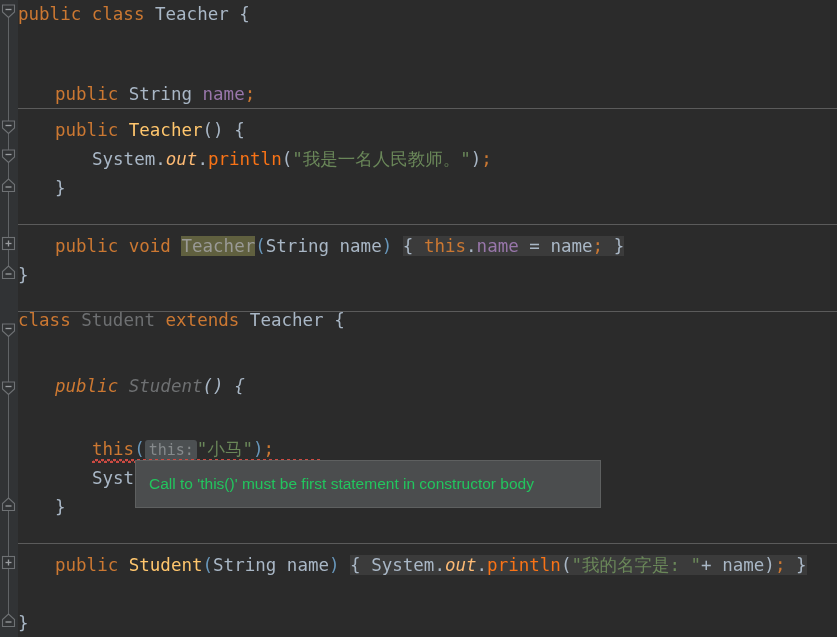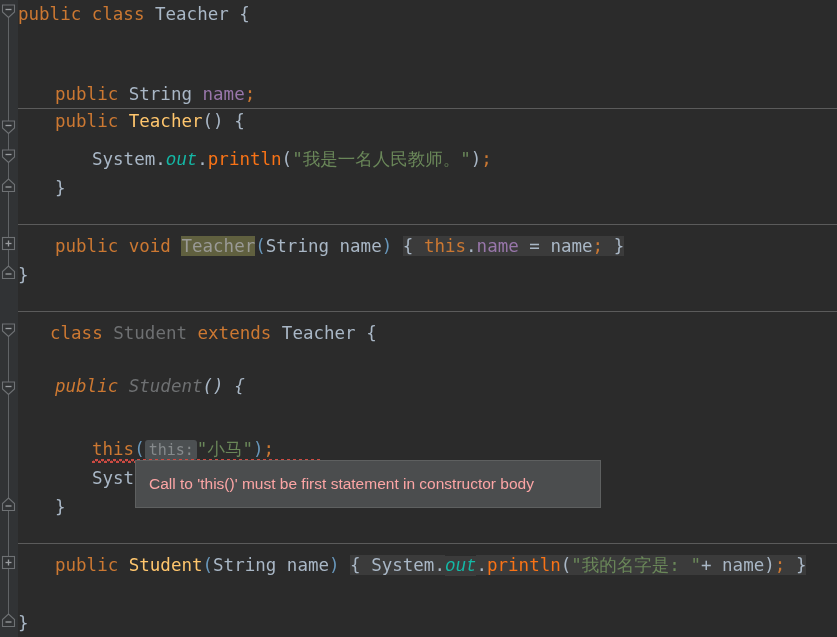--- a/index.html
+++ b/index.html
@@ -73,21 +73,21 @@
     background: #5b5b5b;
     z-index: 2;
   }
 
   
   .kw    { color: #cc7832; }
   .cls   { color: #a9b7c6; }
   .type  { color: #a9b7c6; }
   .ident { color: #f97316; }
   .fld   { color: #9876aa; }
-  .stat  { color: #14b8a6; font-style: italic; font-family: Liberation Mono, monospace; }
+  .stat  { color: #fdba74; font-style: italic; }
   .str   { color: #6a8759; }
   .com   { color: #808080; }
   .punc  { color: #a9b7c6; }
   .semi  { color: #cc7832; }
   .grey  { color: #6e7072; }
   .mtd   { color: #ffc66d; }
   .param { color: #a9b7c6; }
 
   
   .brace-chip {
@@ -122,21 +122,21 @@
       radial-gradient(circle at 1.5px 3px, #cc4a42 1.4px, transparent 1.6px),
       radial-gradient(circle at 4.5px 1px, #cc4a42 1.4px, transparent 1.6px);
     background-size: 6px 4px;
     background-repeat: repeat-x;
   }
 
   
   .tooltip {
     position: absolute;
     background: #4b4d4e;
-    color: #fca5a5;
+    color: #22c55e;
     border: 1px solid #5e6060;
     font-family: "Liberation Sans", sans-serif;
     font-size: 15.5px;
     line-height: 1;
     padding: 0;
     z-index: 20;
     box-sizing: border-box;
     display: flex;
     align-items: center;
   }
@@ -229,31 +229,31 @@
   <div class="sep" style="top:224px;"></div>
   <div class="sep" style="top:311px;"></div>
   <div class="sep" style="top:543px;"></div>
 
   <div class="code">
 
     <div class="line" style="top:0px;"><span class="kw">public</span> <span class="kw">class</span> <span class="cls">Teacher</span> <span class="punc">{</span></div>
 
     <div class="line" style="top:40px;padding-left:37px;margin-top:40px;"><span class="kw">public</span> <span class="type">String</span> <span class="fld">name</span><span class="semi">;</span></div>
 
-    <div class="line" style="top:107px;padding-left:37px;"><span class="kw">public</span> <span class="mtd">Teacher</span><span class="punc">(</span><span class="punc">)</span> <span class="punc">{</span></div>
+    <div class="line" style="top:116px;padding-left:37px;"><span class="kw">public</span> <span class="mtd">Teacher</span><span class="punc">(</span><span class="punc">)</span> <span class="punc">{</span></div>
 
     <div class="line" style="top:145px;padding-left:74px;"><span class="cls">System</span><span class="punc">.</span><span class="stat">out</span><span class="punc">.</span><span class="ident">println</span><span class="punc">(</span><span class="str">"我是一名人民教师。"</span><span class="punc">)</span><span class="semi">;</span></div>
 
     <div class="line" style="top:174px;padding-left:37px;"><span class="punc">}</span></div>
 
     <div class="line" style="top:232px;padding-left:37px;"><span class="kw">public</span> <span class="kw">void</span> <span class="hl-ident">Teacher</span><span class="punc" style="color:#6897bb;">(</span><span class="type">String</span> <span class="param">name</span><span class="punc" style="color:#6897bb;">)</span> <span class="brace-chip">{</span><span class="body-chip"> </span><span class="body-chip kw">this</span><span class="body-chip punc">.</span><span class="body-chip fld">name</span><span class="body-chip"> </span><span class="body-chip punc">=</span><span class="body-chip"> </span><span class="body-chip param">name</span><span class="body-chip semi">;</span><span class="body-chip"> </span><span class="brace-chip">}</span></div>
 
     <div class="line" style="top:261px;"><span class="punc">}</span></div>
 
-    <div class="line" style="top:319px;margin-left:32px;"><span class="kw">class</span> <span class="grey">Student</span> <span class="kw">extends</span> <span class="cls">Teacher</span> <span class="punc">{</span></div>
+    <div class="line" style="top:306px;"><span class="kw">class</span> <span class="grey">Student</span> <span class="kw">extends</span> <span class="cls">Teacher</span> <span class="punc">{</span></div>
 
     <div class="line" style="top:372px;padding-left:37px;font-style:italic;"><span class="kw">public</span> <span class="grey">Student</span><span class="punc">(</span><span class="punc">)</span> <span class="punc">{</span></div>
 
 
     <div class="line" style="top:435px;padding-left:74px;"><span class="kw">this</span><span class="punc" style="color:#6897bb;">(</span><span class="inlay">this:</span><span class="str">"小马"</span><span class="punc" style="color:#6897bb;">)</span><span class="semi">;</span></div>
 
     <div class="squiggle" style="left:92px;top:459px;width:230px;"></div>
 
     <div class="line" style="top:464px;padding-left:74px;"><span class="cls">System</span><span class="punc">.</span><span class="stat">out</span><span class="punc">.</span><span class="ident">println</span><span class="punc">(</span><span class="str">"我的名字是:"</span><span class="punc">+</span><span class="param">name</span><span class="punc">)</span><span class="semi">;</span></div>
 

